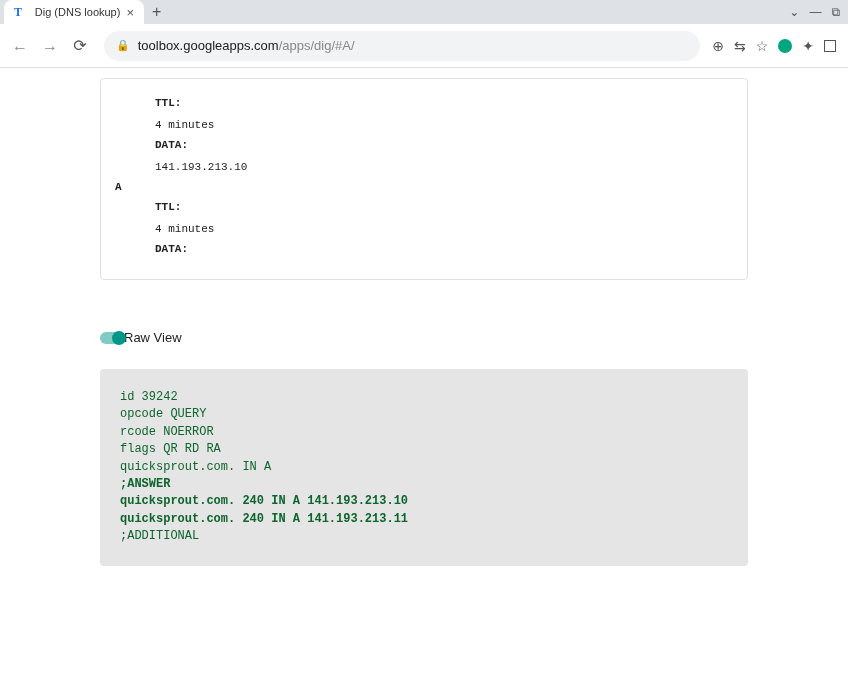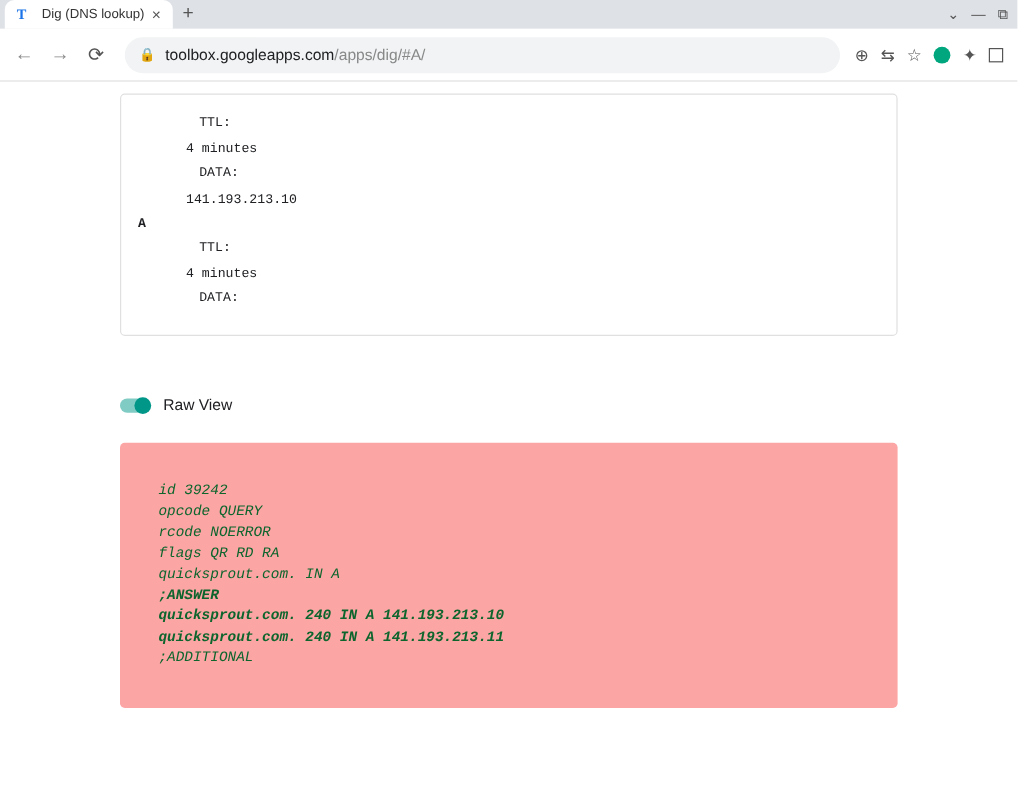--- a/index.html
+++ b/index.html
@@ -26,30 +26,30 @@
     .toolbar-right > * { cursor: pointer; font-size: 14px; }
     .ext-dot { width: 14px; height: 14px; border-radius: 50%; background: #00a67e; }
     .puzzle { font-size: 14px; }
     .window-box { width: 12px; height: 12px; border: 1.5px solid #555; }
     
     
     .page { padding: 0; }
     .card { margin: 10px 100px 0 100px; border: 1px solid #e0e0e0; border-radius: 4px; padding: 10px 14px 24px 14px; background: #fff; }
     .record-block { margin-top: 8px; }
     .record-type { font-size: 11px; font-weight: bold; color: #202124; font-family: 'Courier New', monospace; margin-bottom: 8px; }
-    .field-label { font-size: 11px; font-weight: normal; color: #202124; font-family: 'Courier New', monospace; margin-left: 51px; margin-top: 8px; }
+    .field-label { font-size: 11px; font-weight: bold; color: #202124; font-family: 'Courier New', monospace; margin-left: 40px; margin-top: 8px; }
     .field-value { font-size: 11px; color: #202124; font-family: 'Courier New', monospace; margin-left: 40px; margin-top: 10px; }
     
     .raw-section { margin: 50px 100px 0 100px; }
-    .raw-header { display: flex; align-items: center; gap: 12px; margin-bottom: 24px; text-align: center; }
+    .raw-header { display: flex; align-items: center; margin-bottom: 24px; text-align: center; }
     .toggle { width: 24px; height: 12px; background: #80cbc4; border-radius: 6px; position: relative; cursor: pointer; }
     .toggle-thumb { width: 14px; height: 14px; background: #009688; border-radius: 50%; position: absolute; right: -2px; top: -1px; }
     .raw-label { font-size: 13px; color: #202124; }
     
-    .raw-output { background: #fca5a5; border-radius: 4px; padding: 32px; font-family: 'Courier New', monospace; font-size: 12px; line-height: 1.45; color: #0d652d; font-style: italic; }
+    .raw-output { background: #e5e5e5; border-radius: 4px; padding: 20px; font-family: 'Courier New', monospace; font-size: 12px; line-height: 1.45; color: #0d652d; }
     .raw-output .bold { font-weight: bold; }
   </style>
 </head>
 <body>
 
 <div class="chrome-top">
   <div class="tab">
     <span class="tab-favicon">T</span>
     <span class="tab-title">Dig (DNS lookup)</span>
     <span class="tab-close">×</span>

